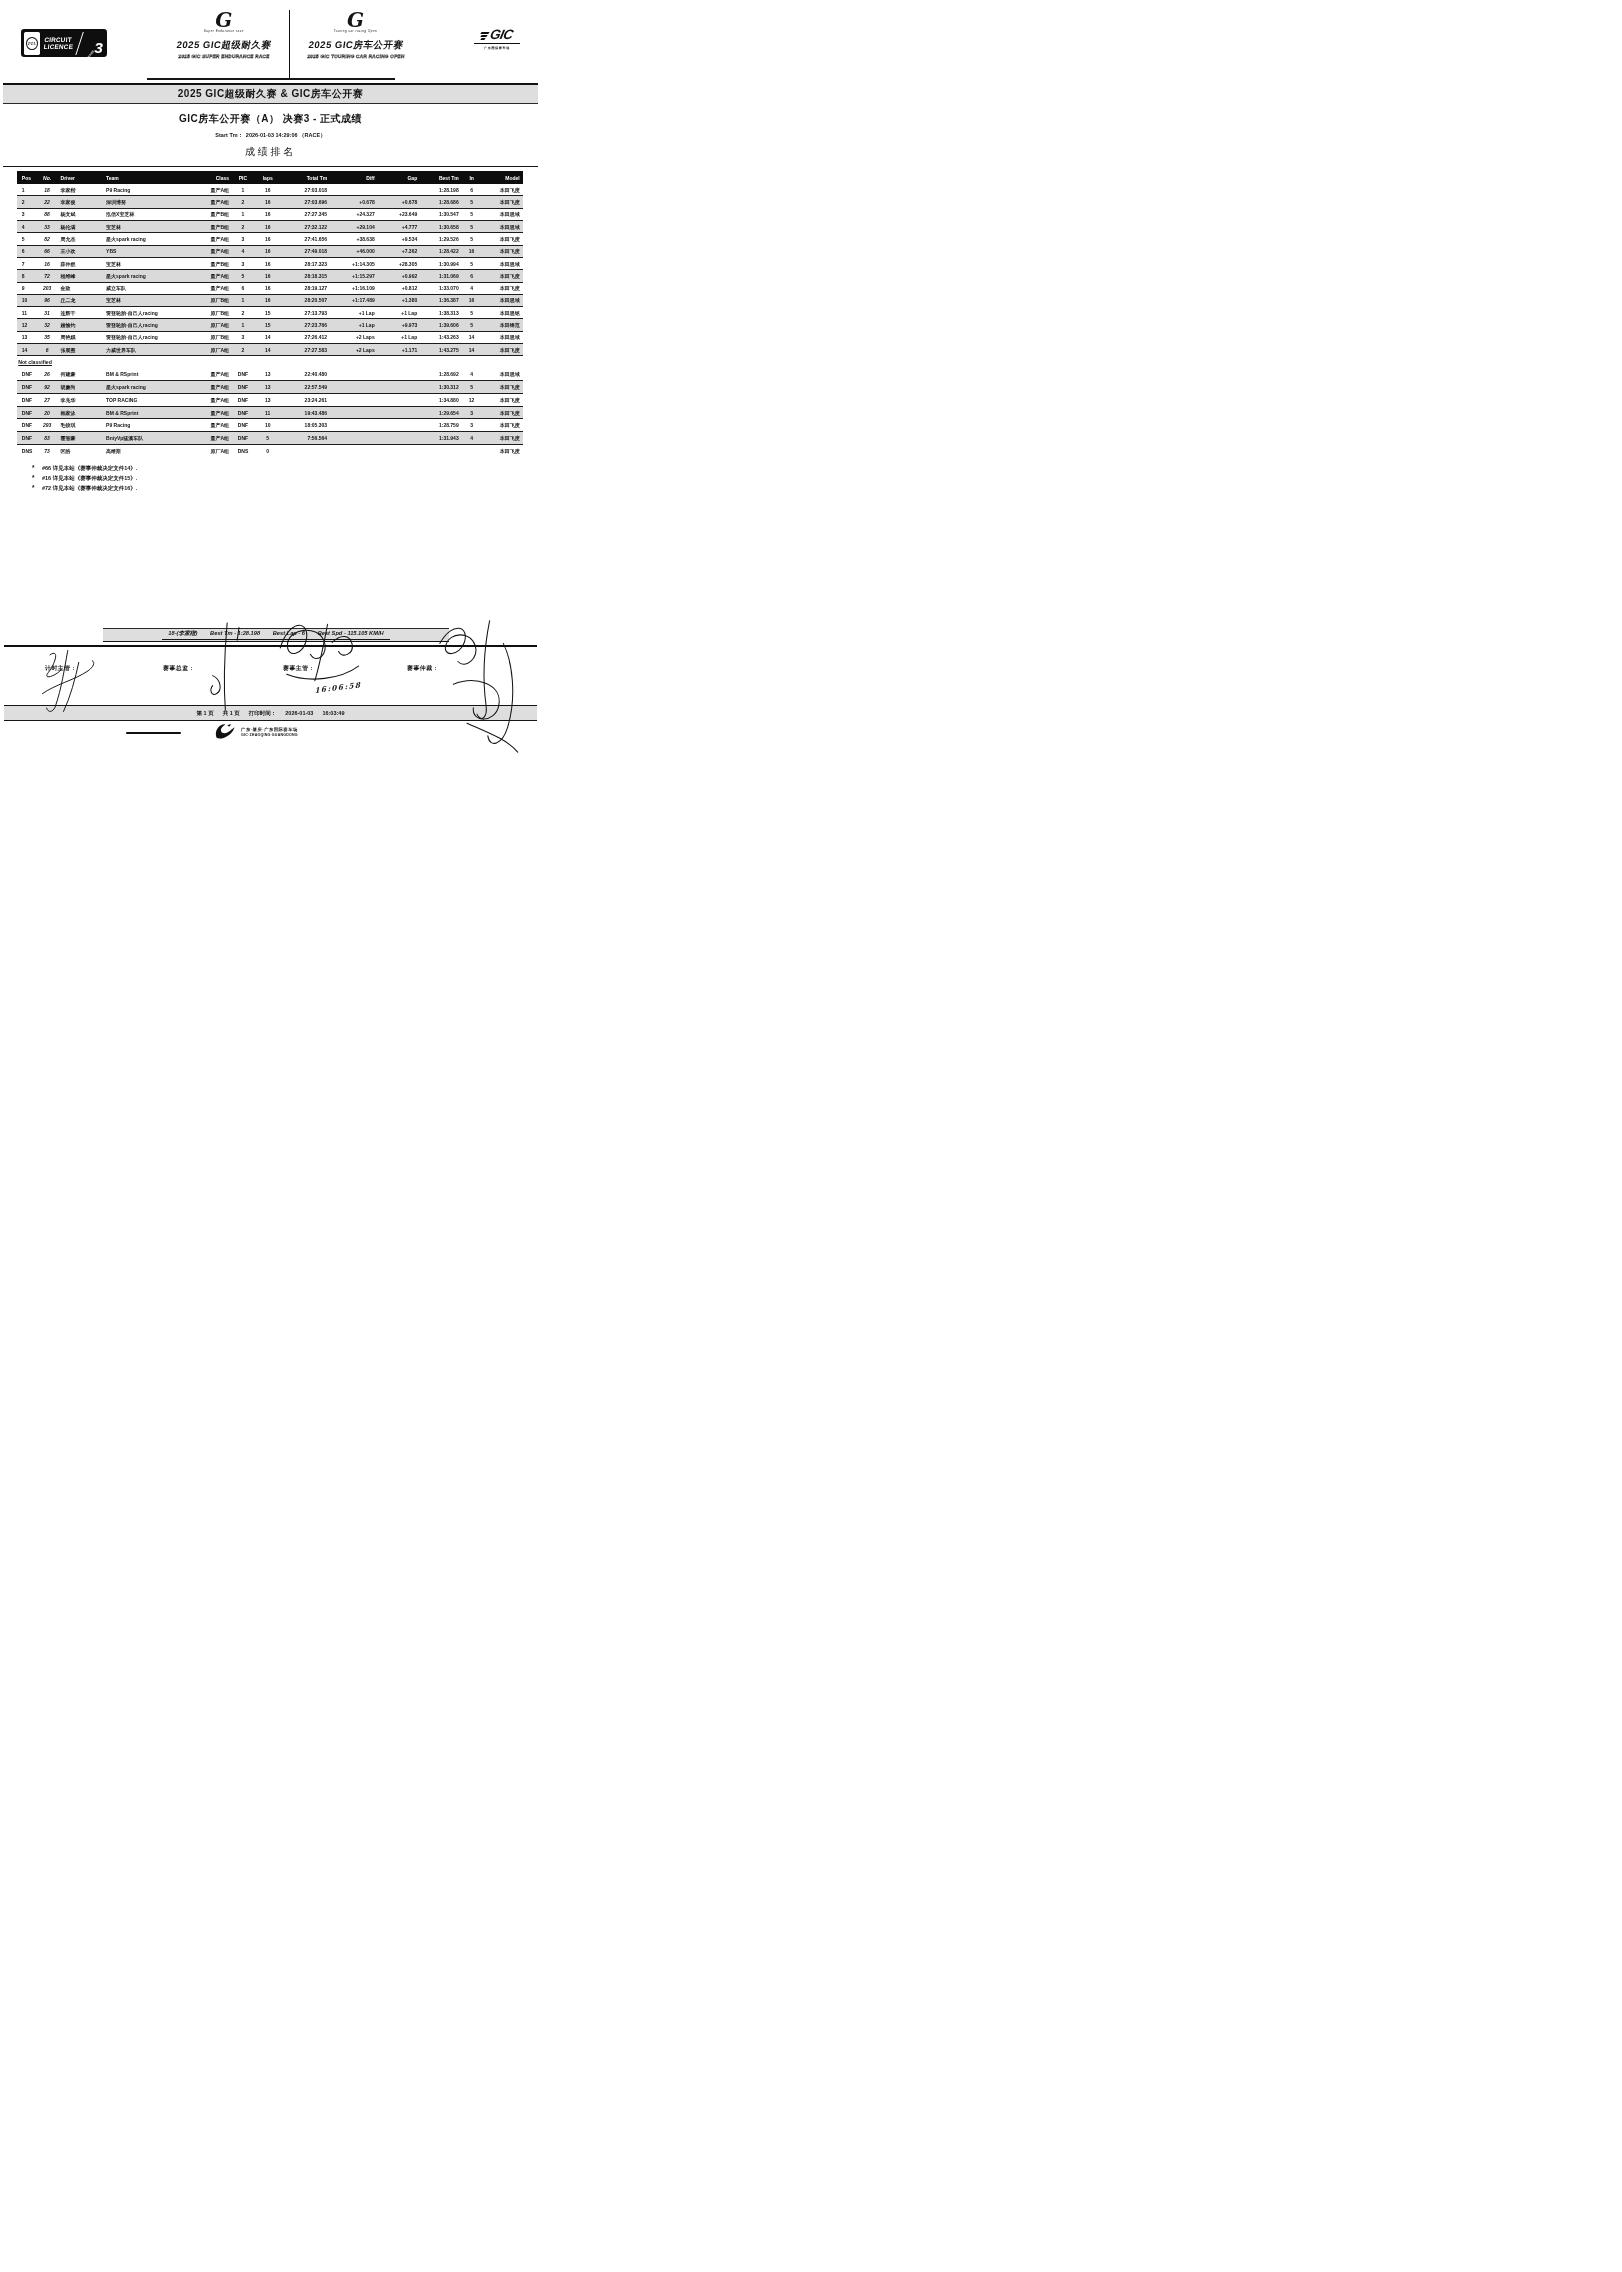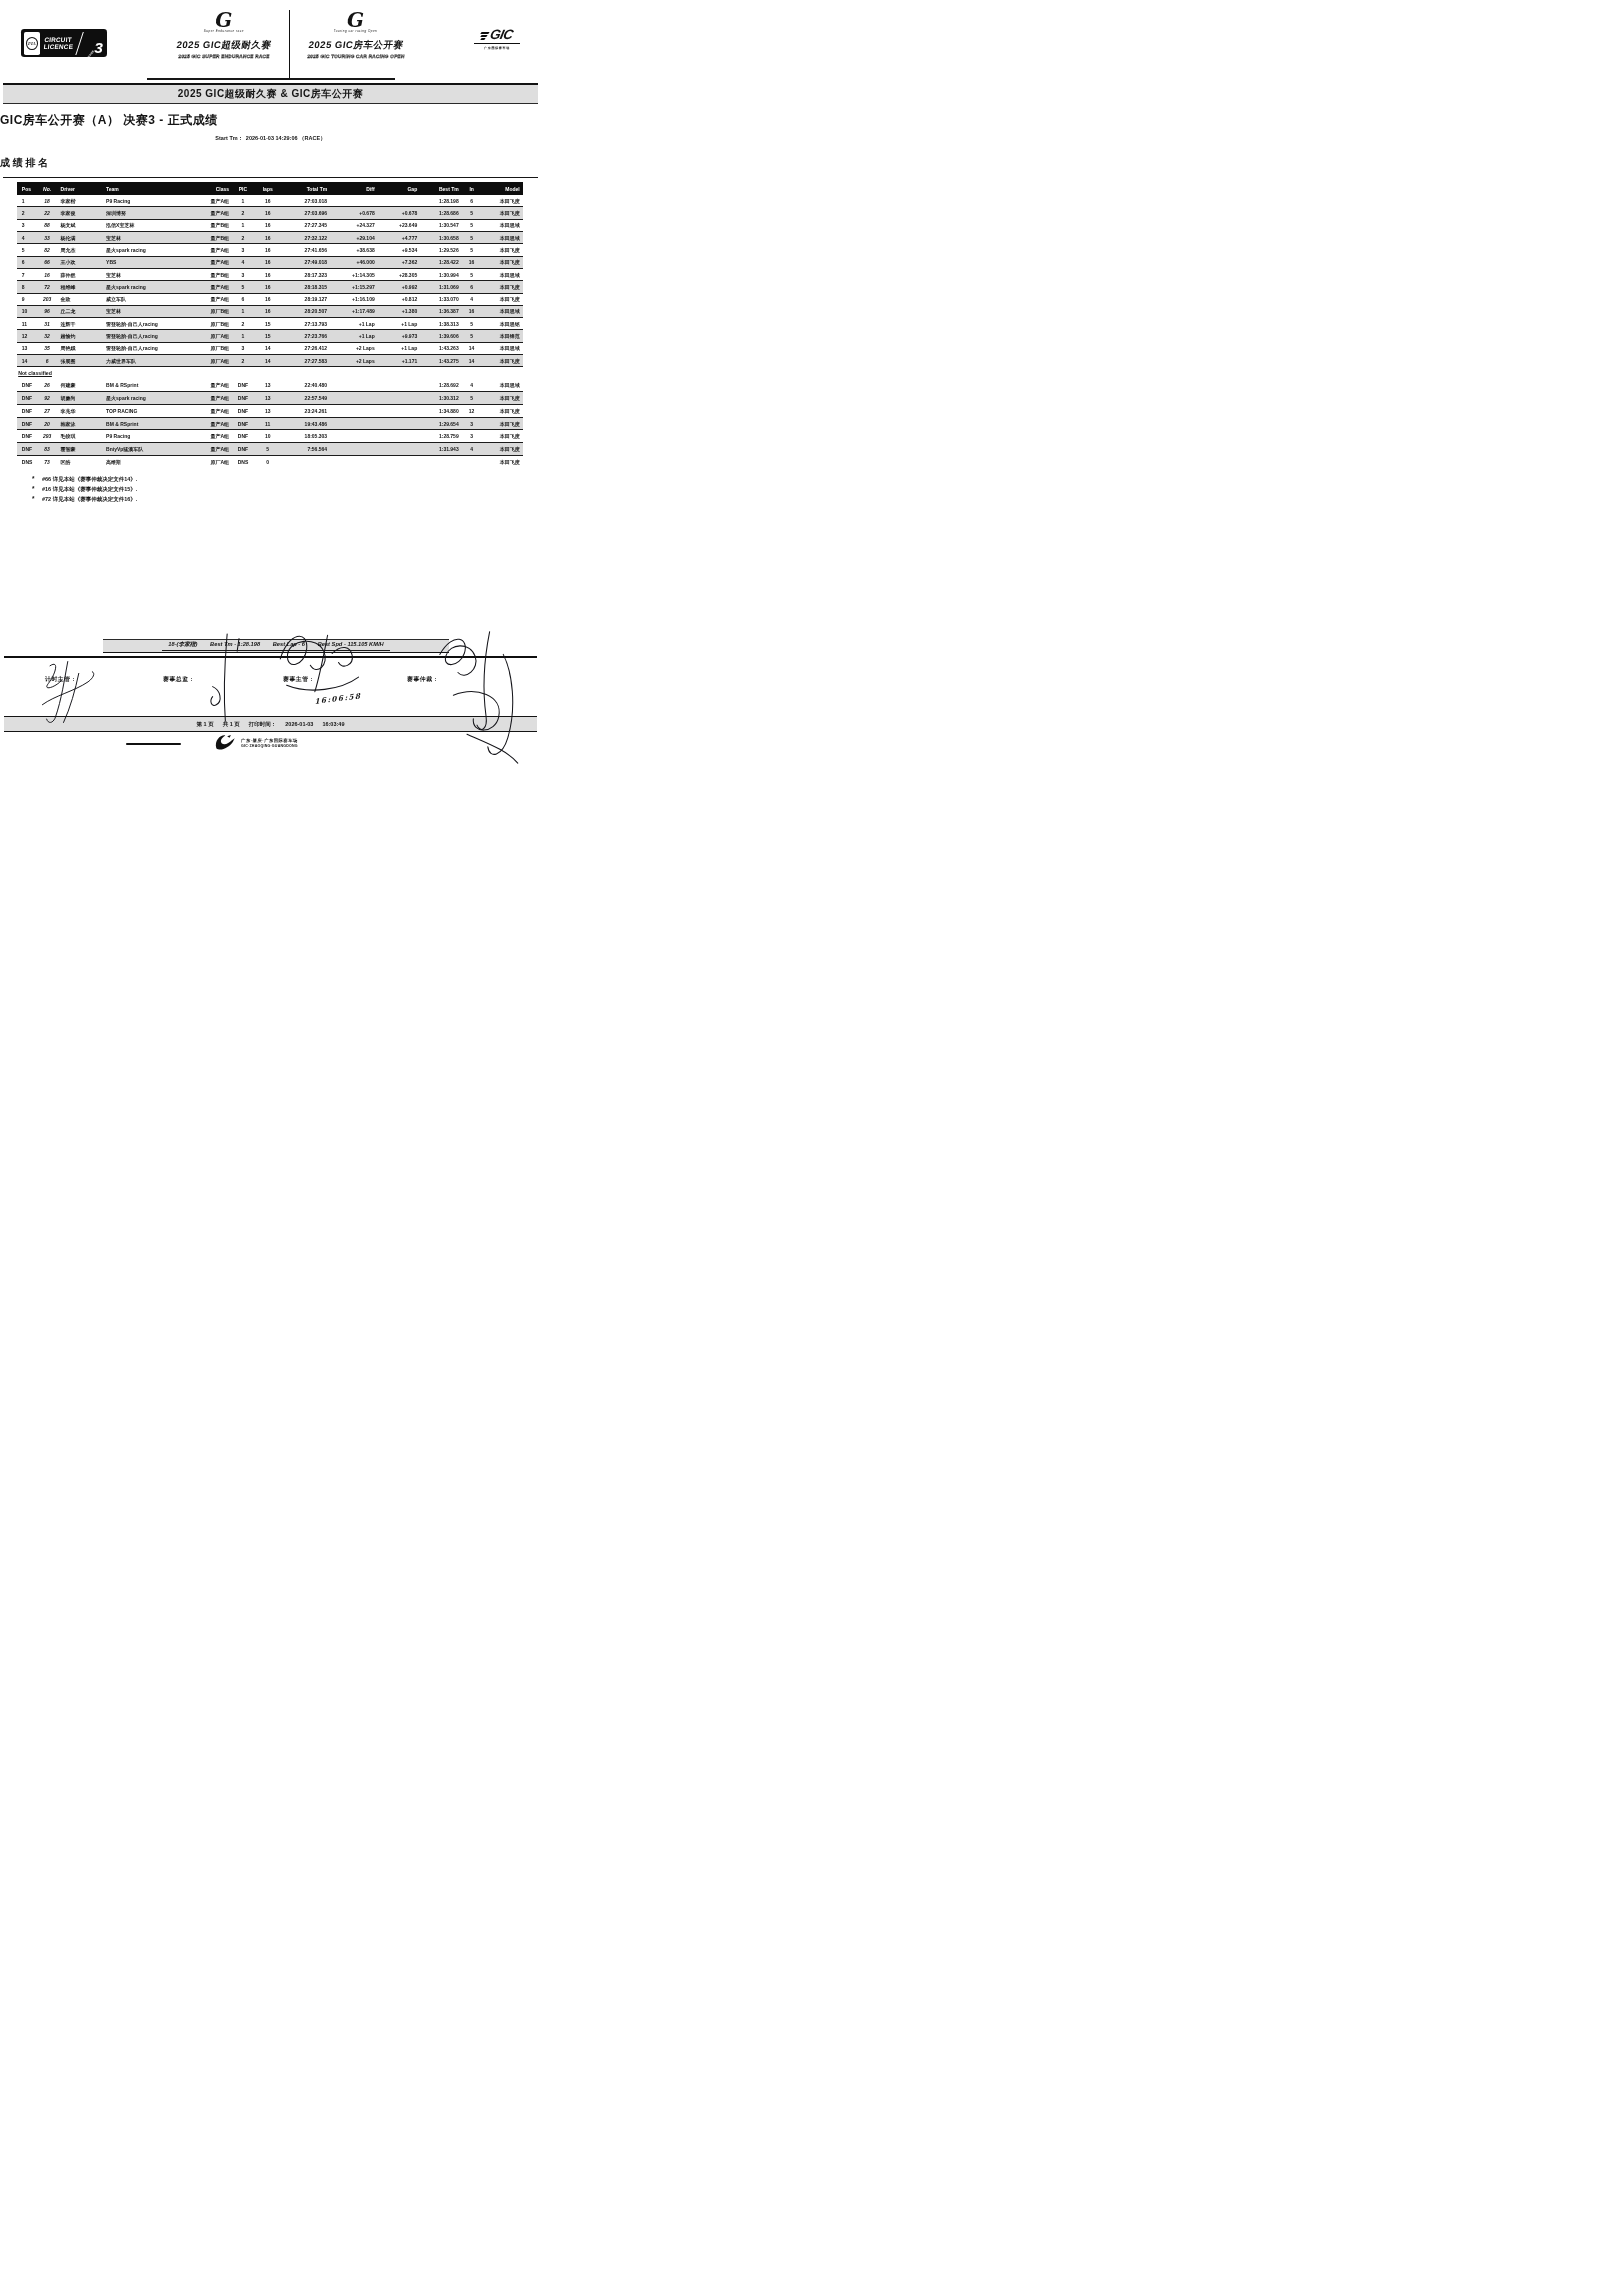--- a/index.html
+++ b/index.html
@@ -44,24 +44,24 @@
   
   .speckle{background-color:#dedede;
     background-image:radial-gradient(rgba(30,30,30,.32) 0.3px,transparent 0.3px),
                      radial-gradient(rgba(60,60,60,.22) 0.2px,transparent 0.3px);
     background-size:2.7px 1.8px,4.1px 3.2px;background-position:0 0,1.4px 0.9px;}
 
   .title-band{border-top:2.3px solid #121212;border-bottom:1.4px solid #2a2a2a;height:18px;
               display:flex;align-items:center;justify-content:center;margin:0 2.7px;}
   .title-band span{font-size:10px;font-weight:900;letter-spacing:0.5px;}
 
-  .subtitle{margin-top:7.3px;font-size:12px;font-weight:800;letter-spacing:0.5px;}
+  .subtitle{text-align:center;margin-top:7.3px;font-size:10px;font-weight:800;letter-spacing:0.5px;}
   .start-line{text-align:center;margin-top:5.9px;font-size:5.5px;font-weight:700;}
   .start-line .lbl{margin-right:2.7px;}
-  .section-title{margin-top:14px;font-size:10px;font-weight:700;letter-spacing:2.7px;}
+  .section-title{text-align:center;margin-top:6px;font-size:10px;font-weight:400;letter-spacing:2.7px;}
   .table-toprule{border:none;border-top:1.1px solid #161616;margin:7.3px 2.7px 4.5px;}
 
   
   table.results{table-layout:fixed;border-collapse:collapse;width:calc(100% - 35px);margin:0 17.3px;}
   col.w0{width:3.6%}col.w1{width:4.6%}col.w2{width:9%}col.w3{width:16.6%}col.w4{width:8.4%}
   col.w5{width:4.8%}col.w6{width:5%}col.w7{width:9.6%}col.w8{width:9.4%}col.w9{width:8.4%}
   col.w10{width:8.2%}col.w11{width:4.4%}col.w12{width:8%}
   .results thead tr{background:#0d0d0d;color:#fff;height:12.3px;}
   .results th{font-size:5px;font-weight:800;padding:0 1.8px;white-space:nowrap;}
   .results td{font-size:5px;font-weight:700;padding:0 1.8px;white-space:nowrap;overflow:hidden;}

